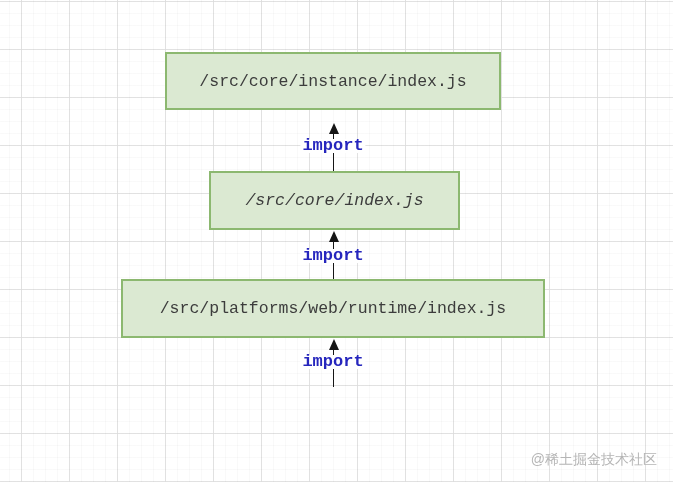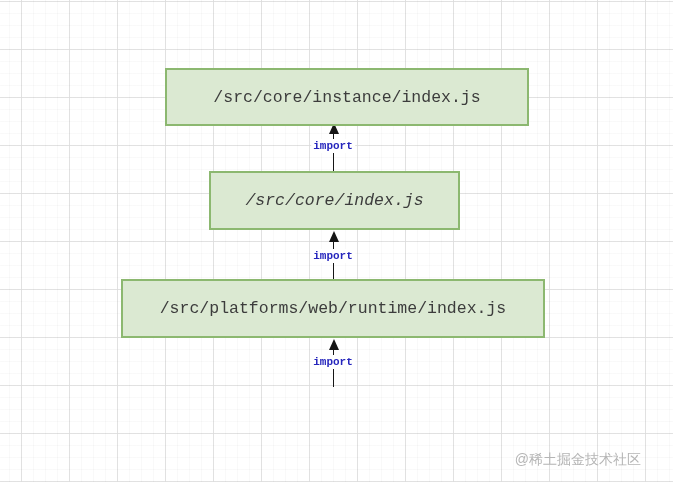--- a/index.html
+++ b/index.html
@@ -34,21 +34,21 @@
     justify-content: center;
     z-index: 1;
   }
   .node-text {
     font-family: "Liberation Mono", "DejaVu Sans Mono", monospace;
     font-size: 16.5px;
     color: #3c3c3c;
     white-space: nowrap;
     letter-spacing: 0;
   }
-  .n1 { left: 165px; top: 68px;  width: 364px; height: 58px; }
+  .n1 { left: 165px; top: 52px;  width: 336px; height: 58px; }
   .n2 { left: 209px; top: 171px; width: 251px; height: 59px; font-style: italic; }
   .n3 { left: 121px; top: 279px; width: 424px; height: 59px; }
   .n4 { left: 57px;  top: 387px; width: 553px; height: 56px; }
 
   .arrow {
     position: absolute;
     left: 327px;
     width: 13px;
     display: flex;
     flex-direction: column;
@@ -69,36 +69,36 @@
     width: 1.5px;
     flex: 1;
     background: var(--arrow, #161616);
   }
 
   .edge-label {
     position: absolute;
     left: 333px;
     transform: translateX(-50%);
     font-family: "Liberation Mono", "DejaVu Sans Mono", monospace;
-    font-size: 11px;
+    font-size: 17px;
     font-weight: bold;
     color: var(--edge-label, #2626bd);
     background: #ffffff;
     padding: 0 2px;
     line-height: 14px;
     z-index: 2;
     white-space: nowrap;
   }
   .e1 { top: 139px; }
   .e2 { top: 249px; }
   .e3 { top: 355px; }
 
   .watermark {
     position: absolute;
-    right: 32px;
+    right: 16px;
     top: 451px;
     font-family: "Liberation Sans", "DejaVu Sans", sans-serif;
     font-size: 14px;
     color: var(--watermark, #b5b5b5);
     z-index: 3;
     white-space: nowrap;
   }
 </style>
 </head>
 <body>

